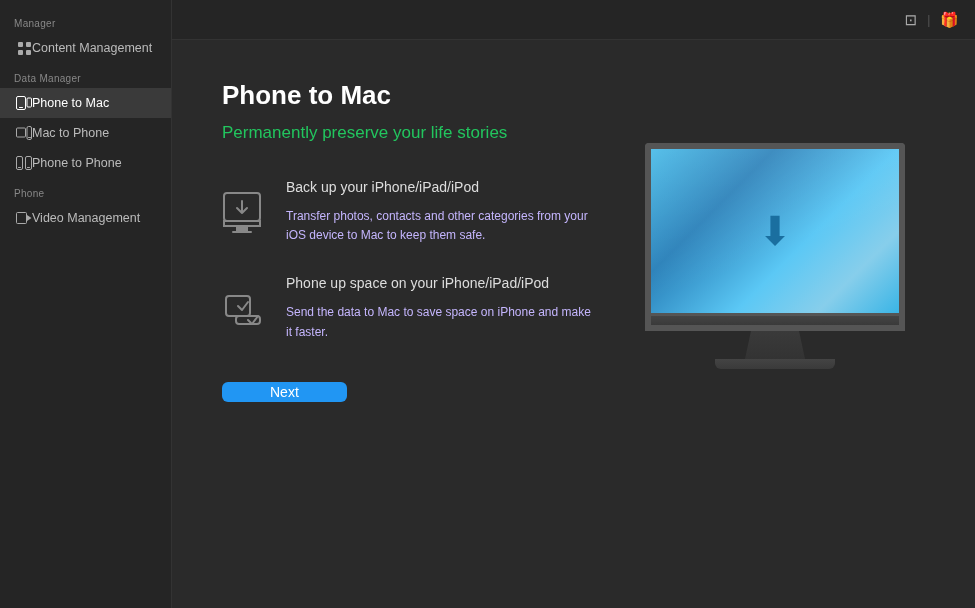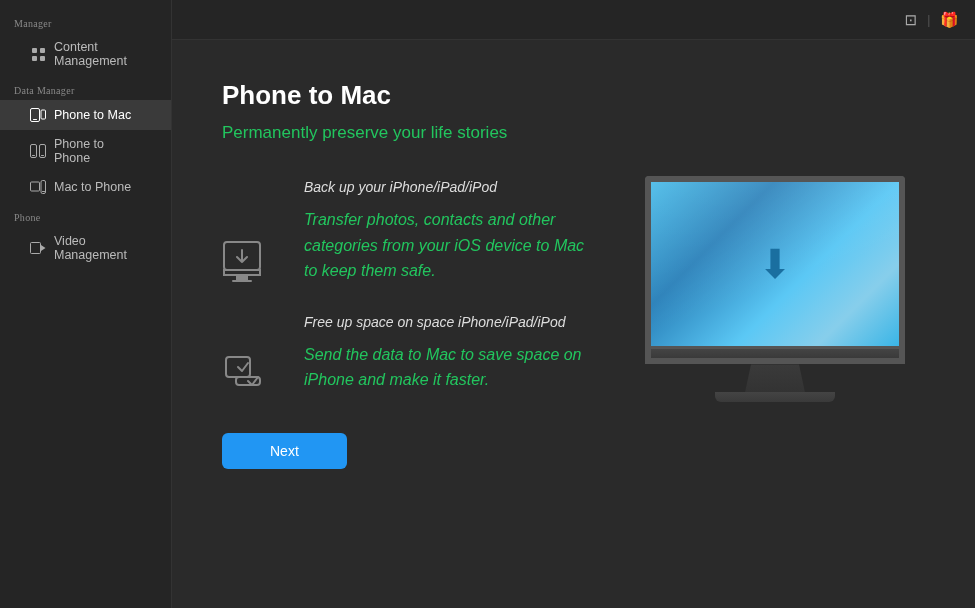--- a/index.html
+++ b/index.html
@@ -21,28 +21,26 @@
       border-right: 1px solid #333;
       padding-top: 8px;
     }
 
     .sidebar-section-label {
       color: #888;
       font-size: 10px;
       padding: 10px 14px 4px 14px;
       text-transform: none;
       letter-spacing: 0.3px;
-      font-family: Liberation Serif, serif;
     }
 
     .sidebar-item {
       display: flex;
       align-items: center;
-      gap: 8px;
-      padding: 7px 30px;
+      padding: 7px 16px;
       cursor: pointer;
       color: #bbb;
       font-size: 12.5px;
     }
     .sidebar-item.active {
       background: #3a3a3a;
       color: #fff;
     }
 
     .sidebar-icon {
@@ -106,56 +104,55 @@
 
     .page-subtitle {
       color: #22c55e;
       font-size: 17px;
       margin-bottom: 36px;
       margin-top: 12px;
     }
 
     .feature-item {
       display: flex;
-      gap: 36px;
+      gap: 18px;
       margin-bottom: 30px;
-      align-items: flex-end;
-      font-style: italic;
+      align-items: center;
     }
 
     .feature-icon {
       width: 46px;
       height: 46px;
       flex-shrink: 0;
       display: flex;
       align-items: center;
       justify-content: center;
     }
 
     .feature-text-title {
       color: #ddd;
       font-size: 14px;
       font-weight: 500;
       margin-bottom: 5px;
     }
 
     .feature-text-desc {
-      color: #22c55e;
-      font-size: 16px;
+      color: #c4b5fd;
+      font-size: 12px;
       line-height: 1.6;
       max-width: 320px;
       margin-top: 12px;
     }
 
     .next-button {
       background: #2196f3;
       color: #fff;
       border: none;
       border-radius: 6px;
-      padding: 10px 48px;
+      padding: 2px 48px;
       font-size: 14px;
       font-weight: 500;
       cursor: pointer;
       margin-top: 10px;
     }
 
     
     .illustration-area {
       width: 300px;
       flex-shrink: 0;
@@ -258,37 +255,37 @@
         <rect x="0.5" y="0.5" width="9" height="13" rx="1.5" stroke="#fff" stroke-width="1"></rect>
         <rect x="11" y="2" width="4.5" height="9" rx="1" stroke="#fff" stroke-width="1"></rect>
         <line x1="3.5" y1="11.5" x2="6.5" y2="11.5" stroke="#fff" stroke-width="1" stroke-linecap="round"></line>
       </svg>
     </div>
     <span>Phone to Mac</span>
   </div>
   <div class="sidebar-item">
     <div class="sidebar-icon">
       <svg width="16" height="14" viewBox="0 0 16 14" fill="none">
+        <rect x="0.5" y="2" width="9" height="9" rx="1" stroke="#aaa" stroke-width="1"></rect>
+        <rect x="11" y="0.5" width="4.5" height="13" rx="1.5" stroke="#aaa" stroke-width="1"></rect>
+        <line x1="12.5" y1="11.5" x2="14.5" y2="11.5" stroke="#aaa" stroke-width="1" stroke-linecap="round"></line>
+      </svg>
+    </div>
+    <span>Mac to Phone</span>
+  </div>
+  <div class="sidebar-item">
+    <div class="sidebar-icon">
+      <svg width="16" height="14" viewBox="0 0 16 14" fill="none">
         <rect x="0.5" y="0.5" width="6" height="13" rx="1.5" stroke="#aaa" stroke-width="1"></rect>
         <rect x="9.5" y="0.5" width="6" height="13" rx="1.5" stroke="#aaa" stroke-width="1"></rect>
         <line x1="2.5" y1="11.5" x2="4.5" y2="11.5" stroke="#aaa" stroke-width="1" stroke-linecap="round"></line>
         <line x1="11.5" y1="11.5" x2="13.5" y2="11.5" stroke="#aaa" stroke-width="1" stroke-linecap="round"></line>
       </svg>
     </div>
     <span>Phone to Phone</span>
-  </div>
-  <div class="sidebar-item">
-    <div class="sidebar-icon">
-      <svg width="16" height="14" viewBox="0 0 16 14" fill="none">
-        <rect x="0.5" y="2" width="9" height="9" rx="1" stroke="#aaa" stroke-width="1"></rect>
-        <rect x="11" y="0.5" width="4.5" height="13" rx="1.5" stroke="#aaa" stroke-width="1"></rect>
-        <line x1="12.5" y1="11.5" x2="14.5" y2="11.5" stroke="#aaa" stroke-width="1" stroke-linecap="round"></line>
-      </svg>
-    </div>
-    <span>Mac to Phone</span>
   </div>
 
   <div class="sidebar-section-label">Phone</div>
   <div class="sidebar-item">
     <div class="sidebar-icon">
       <svg width="16" height="14" viewBox="0 0 16 14" fill="none">
         <rect x="0.5" y="1.5" width="10" height="11" rx="1" stroke="#aaa" stroke-width="1"></rect>
         <polygon points="11,4 15.5,7 11,10" fill="#aaa"></polygon>
       </svg>
     </div>
@@ -330,21 +327,21 @@
       <div class="feature-item">
         <div class="feature-icon">
           <svg width="46" height="46" viewBox="0 0 46 46" fill="none">
             <rect x="4" y="10" width="24" height="20" rx="3" stroke="#888" stroke-width="2"></rect>
             <rect x="14" y="30" width="24" height="8" rx="3" stroke="#888" stroke-width="2"></rect>
             <path d="M16 20 L20 24 L26 16" stroke="#888" stroke-width="2" stroke-linecap="round" stroke-linejoin="round"></path>
             <path d="M26 34 L30 38 L36 30" stroke="#888" stroke-width="2" stroke-linecap="round" stroke-linejoin="round"></path>
           </svg>
         </div>
         <div>
-          <div class="feature-text-title">Free up space on space iPhone/iPad/iPod</div>
+          <div class="feature-text-title">Phone up space on your iPhone/iPad/iPod</div>
           <div class="feature-text-desc">Send the data to Mac to save space on iPhone and make it faster.</div>
         </div>
       </div>
 
       <button class="next-button">Next</button>
     </div>
 
     <div class="illustration-area">
 
       <svg class="beam-svg" viewBox="0 0 300 220" fill="none" xmlns="http://www.w3.org/2000/svg">

